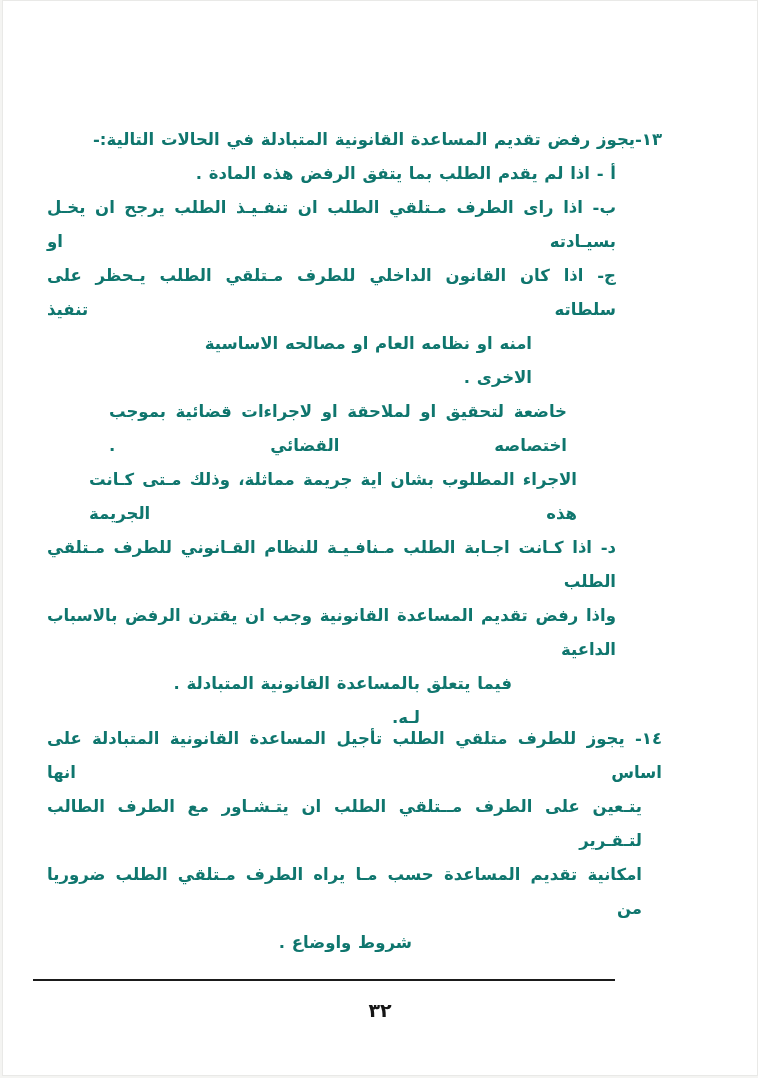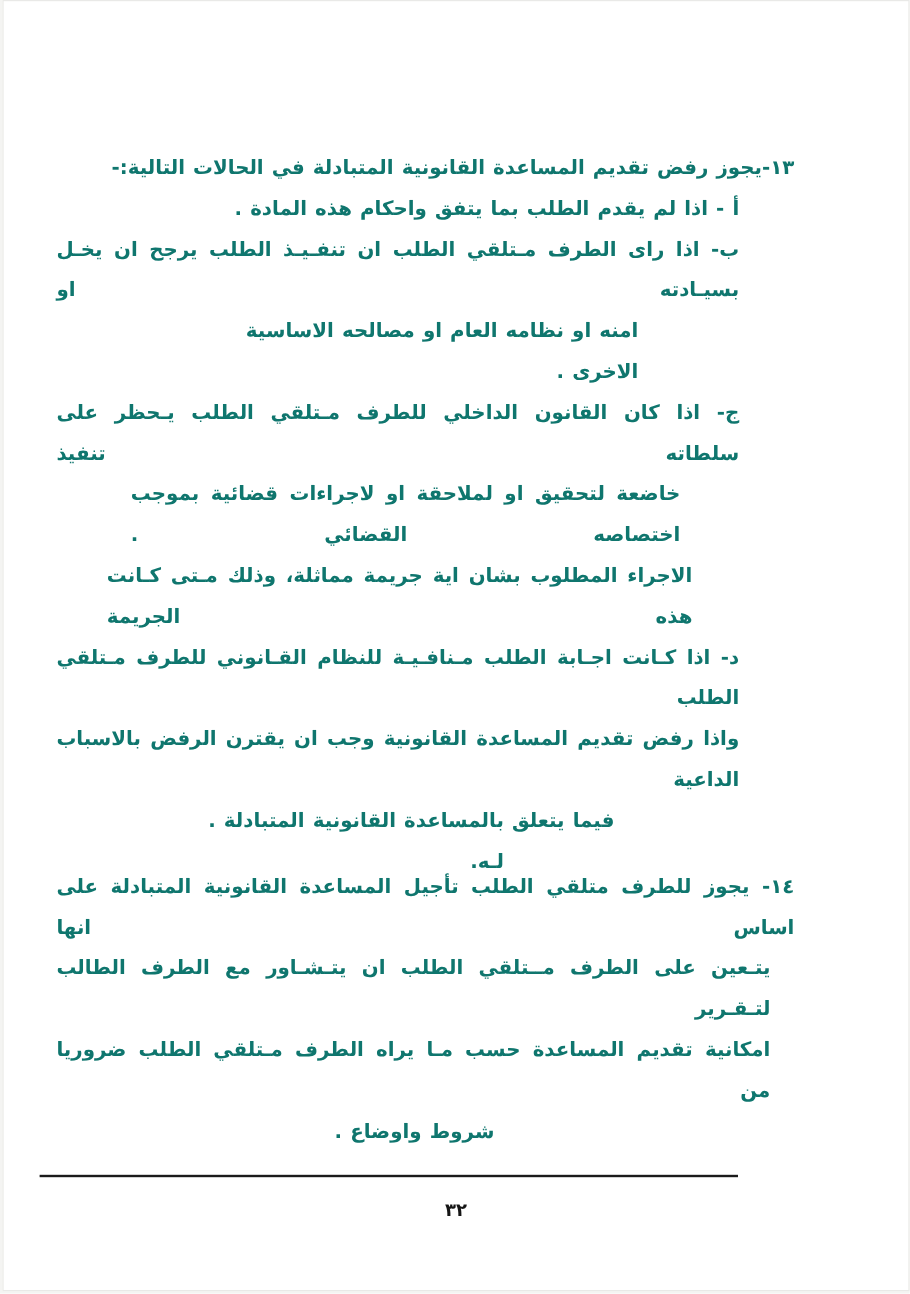--- a/index.html
+++ b/index.html
@@ -53,39 +53,39 @@
     left:30px;
     width:582px;
     height:2px;
     background:#1b1b1b;
   }
   .page-number{
     position:absolute;
     top:998px;
     left:0;right:0;
     text-align:center;
-    font-size:15px;
+    font-size:19px;
     font-weight:700;
     color:#151515;
     letter-spacing:4px;
   }
 </style>
 </head>
 <body>
 
 <div class="page">
 
   <div class="doc">
 
     <div>
       <div class="ln">١٣-يجوز رفض تقديم المساعدة القانونية المتبادلة في الحالات التالية:-</div>
-      <div class="ln r45">أ - اذا لم يقدم الطلب بما يتفق واحكام هذه المادة .</div>
+      <div class="ln r45">أ - اذا لم يقدم الطلب بما يتفق الرفض هذه المادة .</div>
       <div class="ln r45 j">ب- اذا راى الطرف مـتلقي الطلب ان تنفـيـذ الطلب يرجح ان يخـل بسيـادته او</div>
+      <div class="ln r45 j">ج- اذا كان القانون الداخلي للطرف مـتلقي الطلب يـحظر على سلطاته تنفيذ</div>
       <div class="ln r130">امنه او نظامه العام او مصالحه الاساسية الاخرى .</div>
-      <div class="ln r45 j">ج- اذا كان القانون الداخلي للطرف مـتلقي الطلب يـحظر على سلطاته تنفيذ</div>
       <div class="ln r95 j">خاضعة لتحقيق او لملاحقة او لاجراءات قضائية بموجب اختصاصه القضائي .</div>
       <div class="ln r85 j">الاجراء المطلوب بشان اية جريمة مماثلة، وذلك مـتى كـانت هذه الجريمة</div>
       <div class="ln r45 j">د- اذا كـانت اجـابة الطلب مـنافـيـة للنظام القـانوني للطرف مـتلقي الطلب</div>
       <div class="ln r45 j">واذا رفض تقديم المساعدة القانونية وجب ان يقترن الرفض بالاسباب الداعية</div>
       <div class="ln r150">فيما يتعلق بالمساعدة القانونية المتبادلة .</div>
       <div class="ln r240">لـه.</div>
     </div>
 
     <div>
       <div class="ln j tight">١٤- يجوز للطرف متلقي الطلب تأجيل المساعدة القانونية المتبادلة على اساس انها</div>

